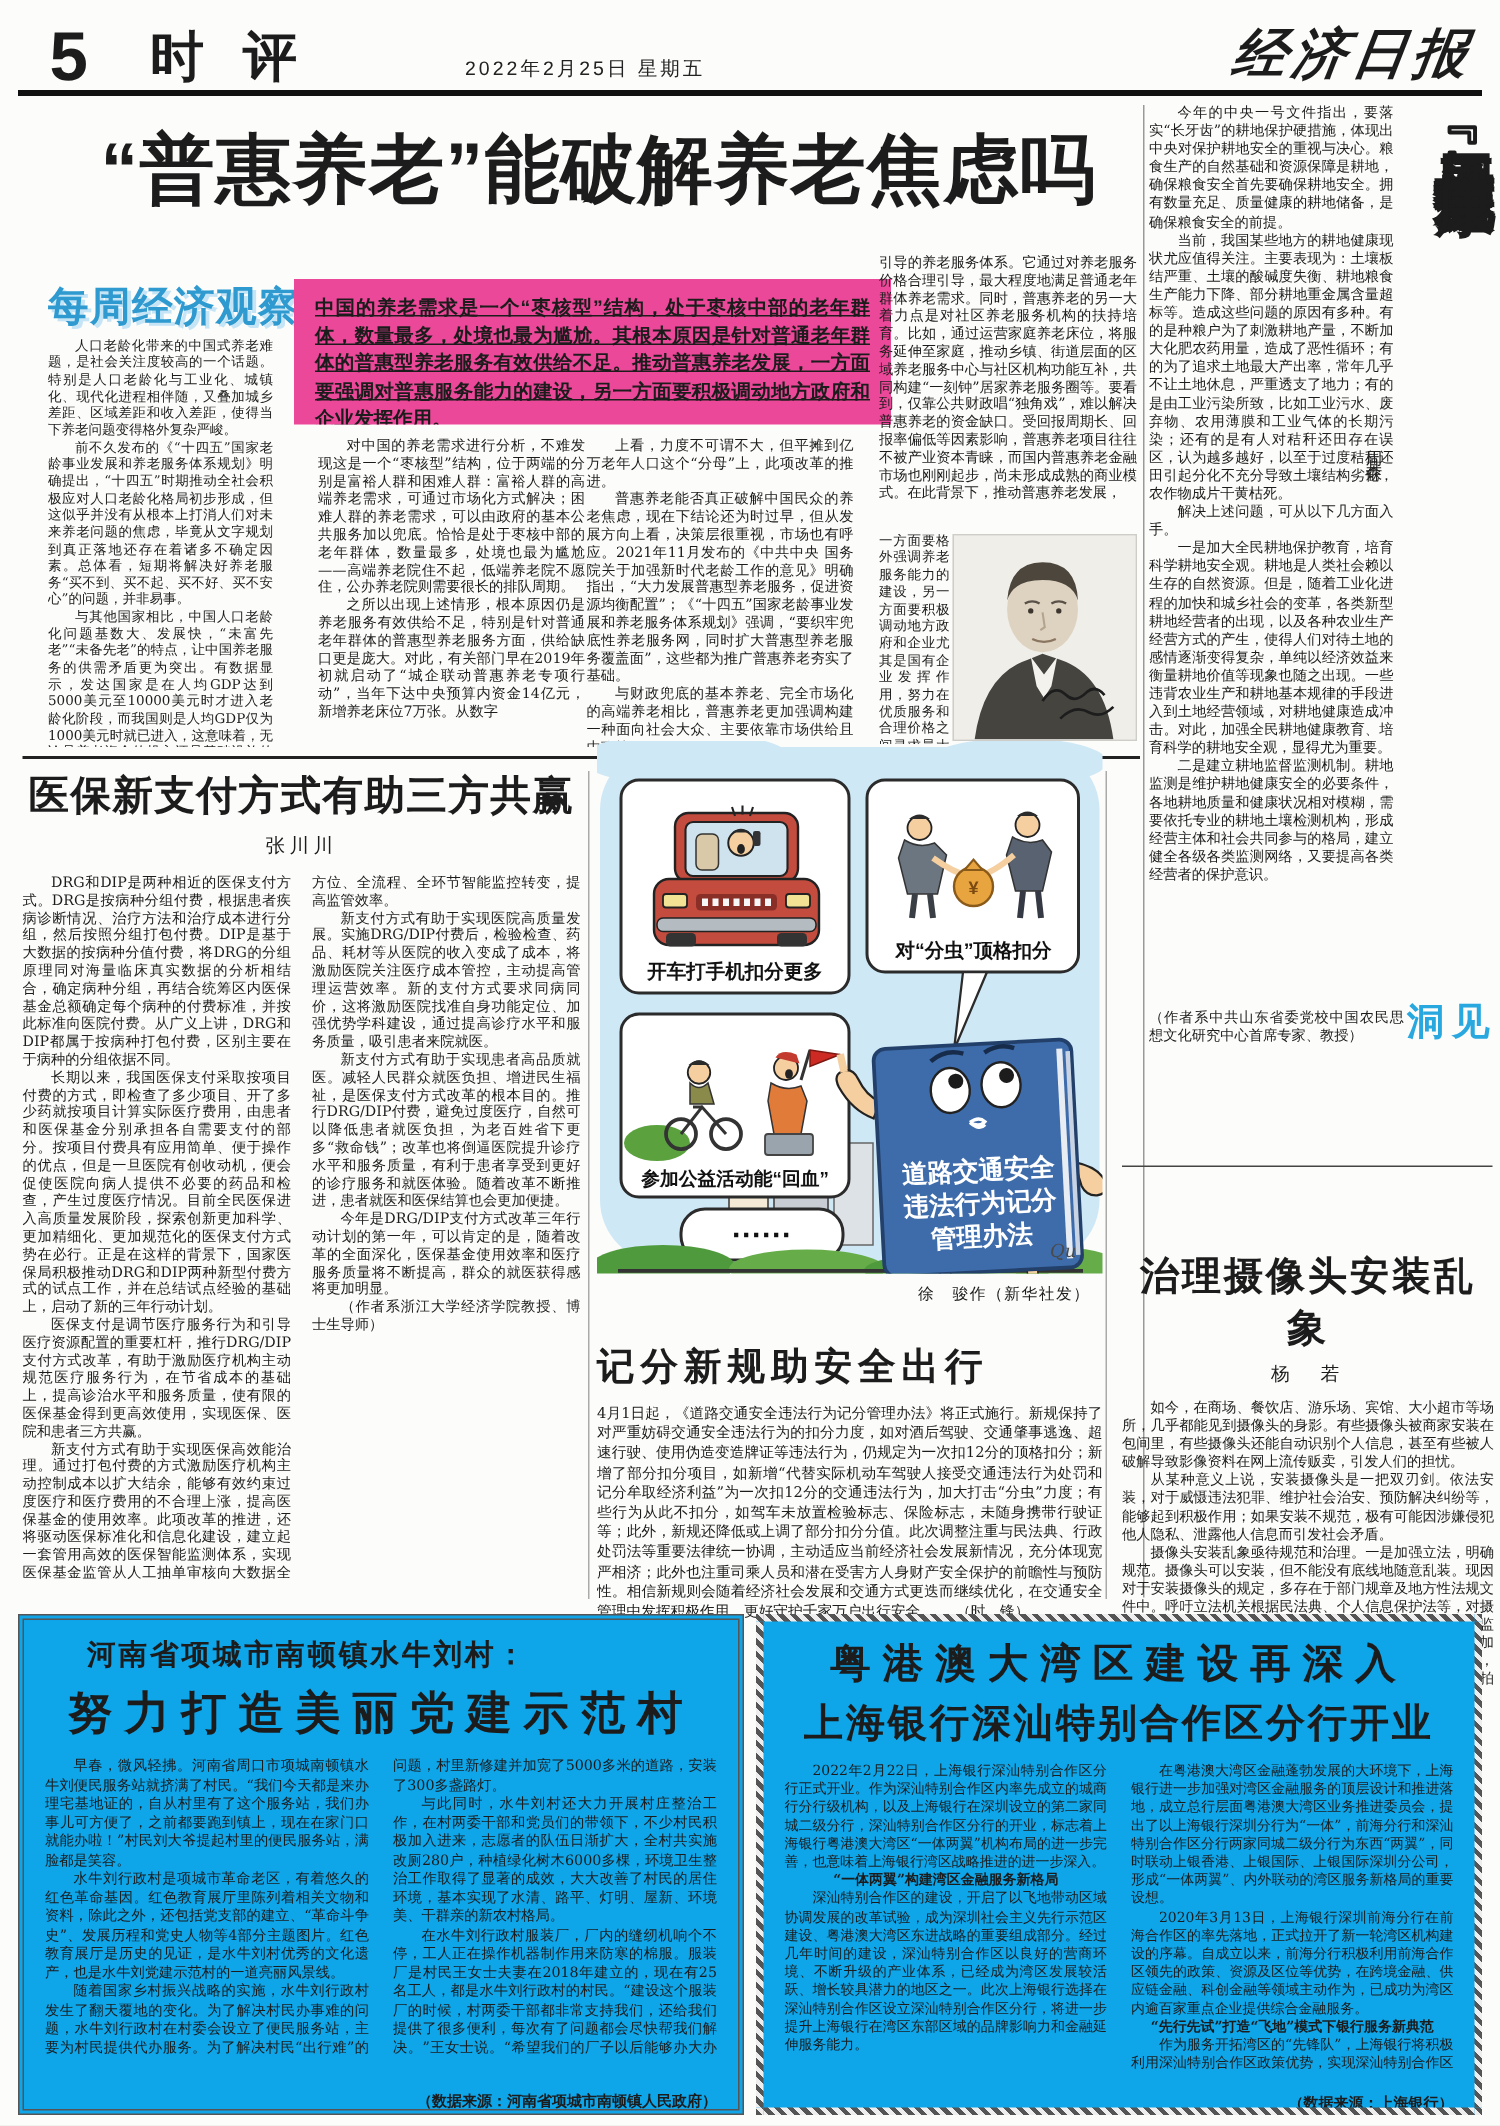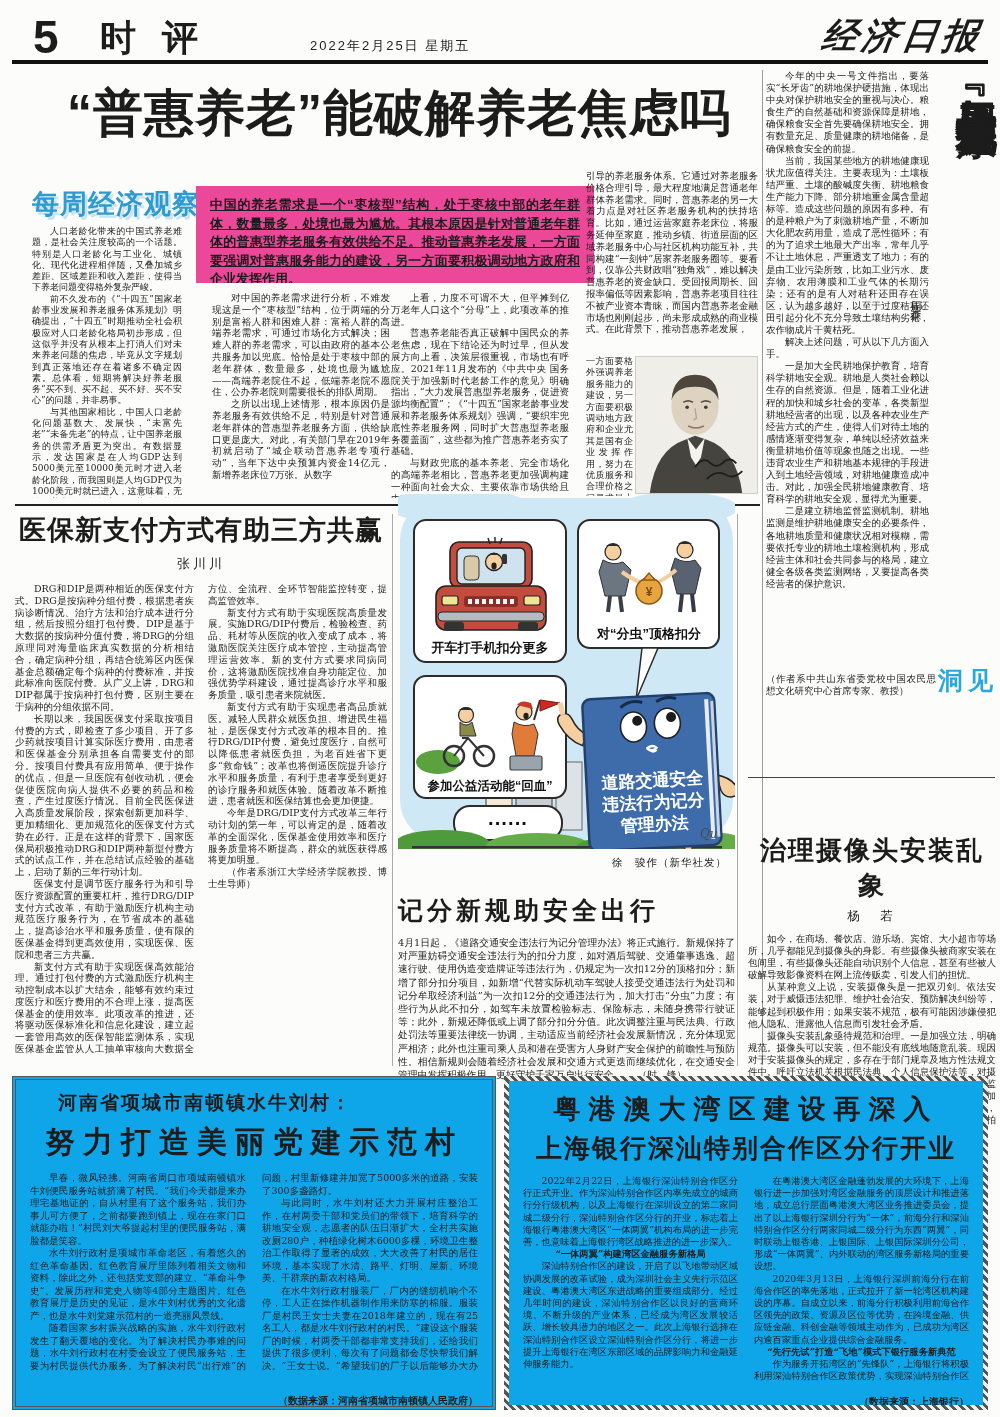--- a/index.html
+++ b/index.html
@@ -324,21 +324,21 @@
       </div>
   </div>
 
   <div class="adbox adleft" data-name="advertorial-left">
     <div class="ad-kicker" data-name="adleft-kicker">河南省项城市南顿镇水牛刘村：</div>
     <div class="adleft-title" data-name="adleft-title">努力打造美丽党建示范村</div>
     <div class="ad-body bodytxt paras" data-name="adleft-body">
         <p>早春，微风轻拂。河南省周口市项城南顿镇水牛刘便民服务站就挤满了村民。“我们今天都是来办理宅基地证的，自从村里有了这个服务站，我们办事儿可方便了，之前都要跑到镇上，现在在家门口就能办啦！”村民刘大爷提起村里的便民服务站，满脸都是笑容。</p>
         <p>水牛刘行政村是项城市革命老区，有着悠久的红色革命基因。红色教育展厅里陈列着相关文物和资料，除此之外，还包括党支部的建立、“革命斗争史”、发展历程和党史人物等4部分主题图片。红色教育展厅是历史的见证，是水牛刘村优秀的文化遗产，也是水牛刘党建示范村的一道亮丽风景线。</p>
         <p>随着国家乡村振兴战略的实施，水牛刘行政村发生了翻天覆地的变化。为了解决村民办事难的问题，水牛刘行政村在村委会设立了便民服务站，主要为村民提供代办服务。为了解决村民“出行难”的问题，村里新修建并加宽了5000多米的道路，安装了300多盏路灯。</p>
-        <p>与此同时，水牛刘村还大力开展村庄整治工作，在村两委干部和党员们的带领下，培育科学的耕地安全观，志愿者的队伍日渐扩大，全村共实施改厕280户，种植绿化树木6000多棵，环境卫生整治工作取得了显著的成效，大大改善了村民的居住环境，基本实现了水清、路平、灯明、屋新、环境美、干群亲的新农村格局。</p>
+        <p>与此同时，水牛刘村还大力开展村庄整治工作，在村两委干部和党员们的带领下，不少村民积极加入进来，志愿者的队伍日渐扩大，全村共实施改厕280户，种植绿化树木6000多棵，环境卫生整治工作取得了显著的成效，大大改善了村民的居住环境，基本实现了水清、路平、灯明、屋新、环境美、干群亲的新农村格局。</p>
         <p>在水牛刘行政村服装厂，厂内的缝纫机响个不停，工人正在操作机器制作用来防寒的棉服。服装厂是村民王女士夫妻在2018年建立的，现在有25名工人，都是水牛刘行政村的村民。“建设这个服装厂的时候，村两委干部都非常支持我们，还给我们提供了很多便利，每次有了问题都会尽快帮我们解决。”王女士说。“希望我们的厂子以后能够办大办强，吸纳更多的村民就业，为村里的经济发展贡献更多力量。”</p>
       </div>
     <div class="ad-source" data-name="adleft-source">（数据来源：河南省项城市南顿镇人民政府）</div>
     <div class="ad-mark" data-name="adleft-ad-mark">·广告</div>
   </div>
 
   <div class="adbox adright" data-name="advertorial-right">
     <div class="adright-t1" data-name="adright-title-1">粤港澳大湾区建设再深入</div>
     <div class="adright-t2" data-name="adright-title-2">上海银行深汕特别合作区分行开业</div>
     <div class="ad-body bodytxt paras" data-name="adright-body">

